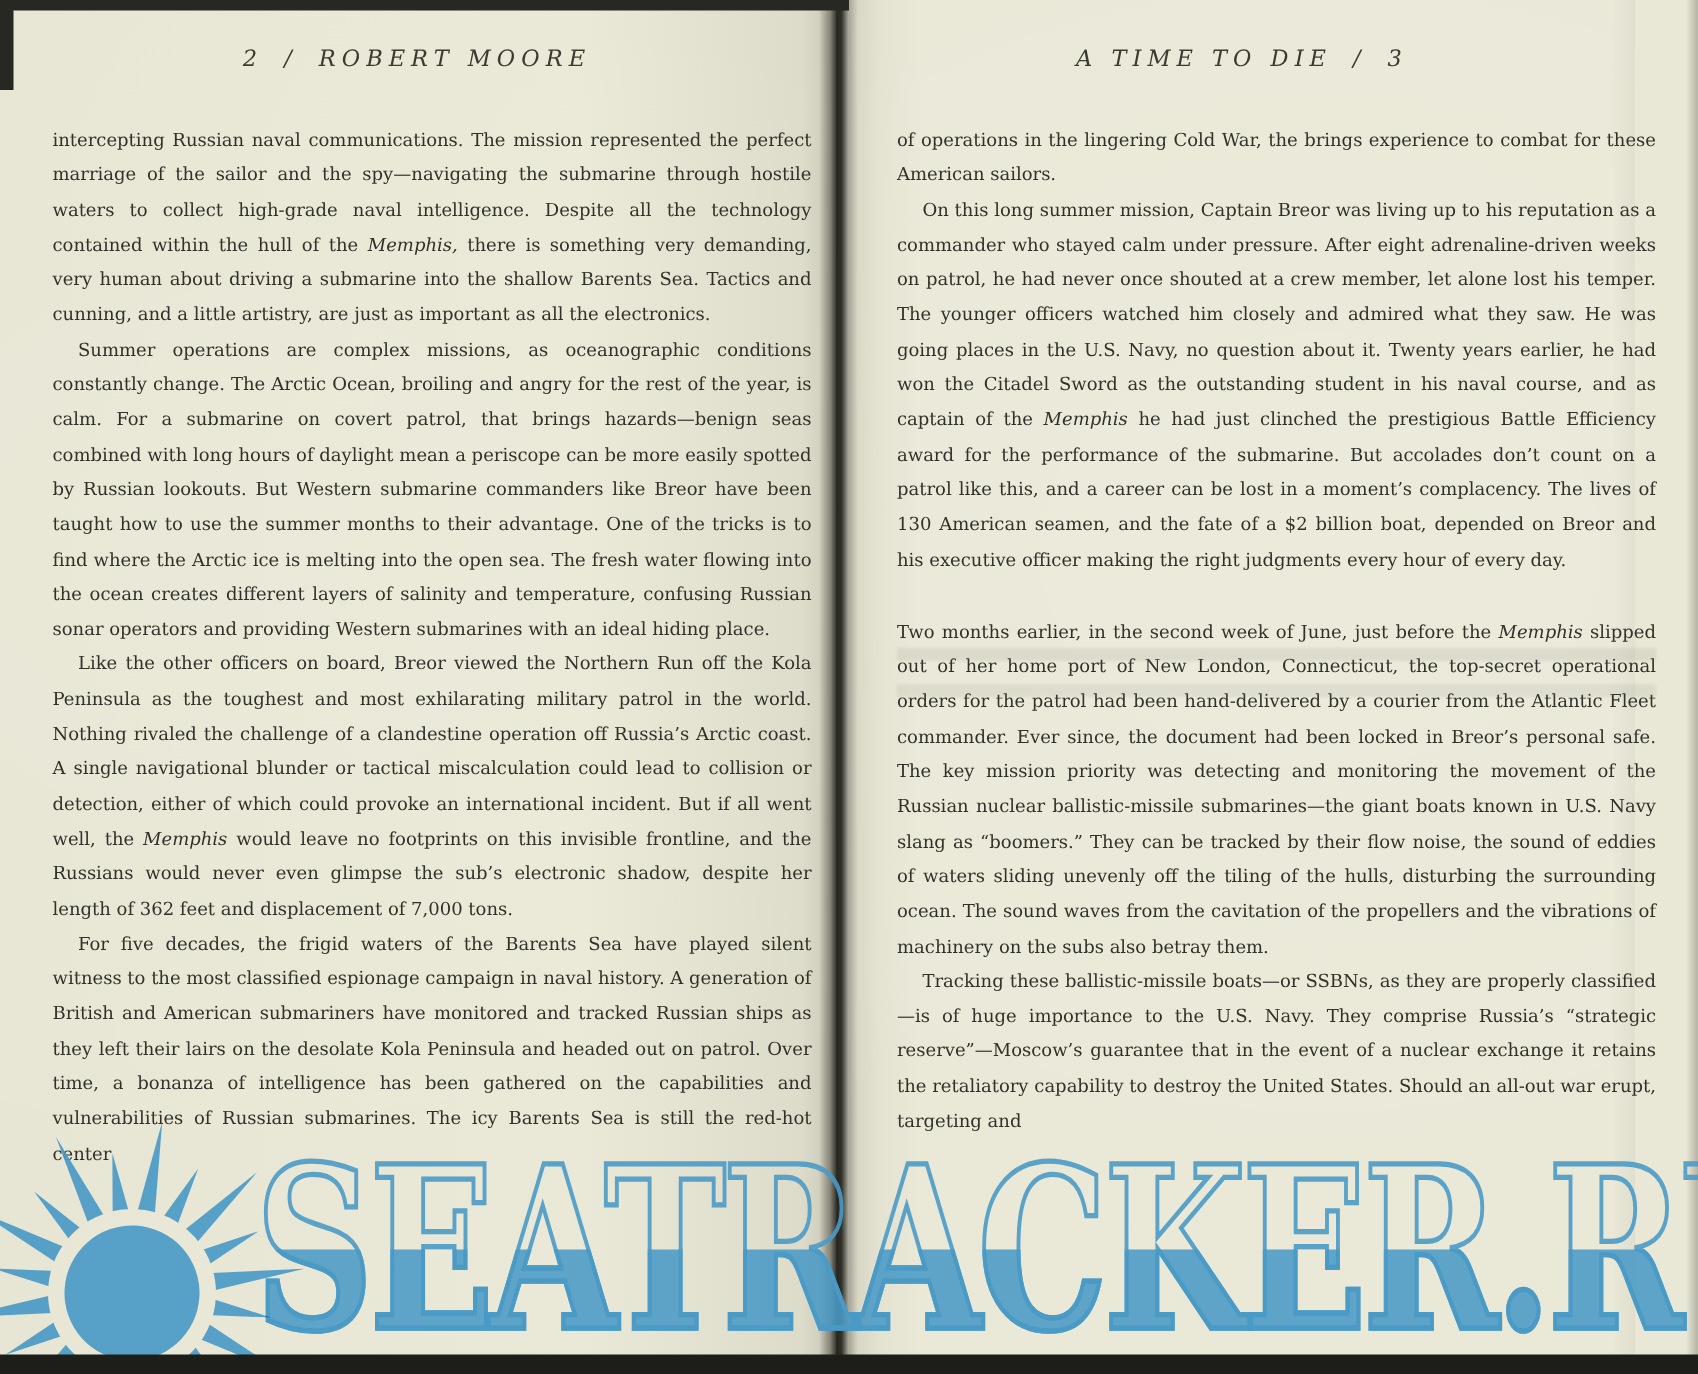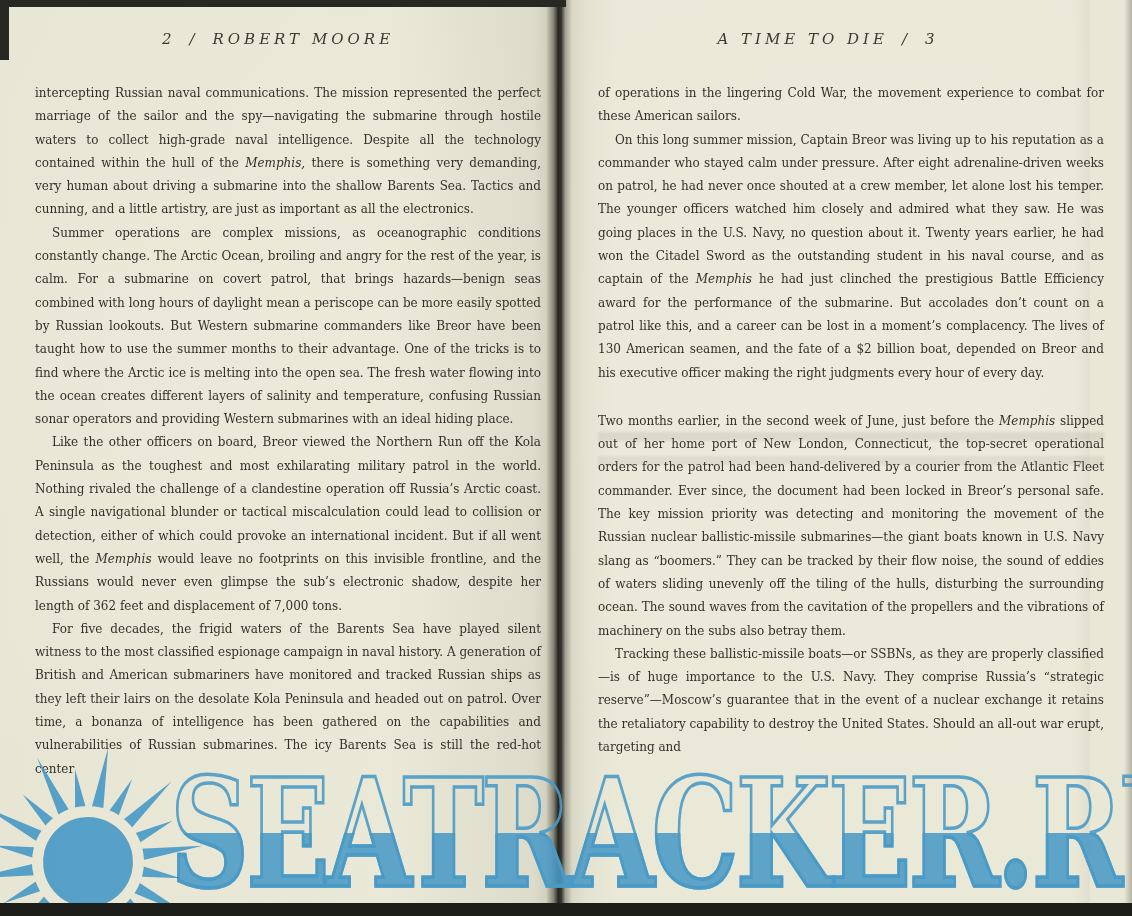--- a/index.html
+++ b/index.html
@@ -187,21 +187,21 @@
         <p class="indent">Like the other officers on board, Breor viewed the Northern Run off the Kola Peninsula as the toughest and most exhilarating military patrol in the world. Nothing rivaled the challenge of a clandestine operation off Russia’s Arctic coast. A single navigational blunder or tactical miscalculation could lead to collision or detection, either of which could provoke an international incident. But if all went well, the <em>Memphis</em> would leave no footprints on this invisible frontline, and the Russians would never even glimpse the sub’s electronic shadow, despite her length of 362 feet and displacement of 7,000 tons.</p>
         <p class="indent">For five decades, the frigid waters of the Barents Sea have played silent witness to the most classified espionage campaign in naval history. A generation of British and American submariners have monitored and tracked Russian ships as they left their lairs on the desolate Kola Peninsula and headed out on patrol. Over time, a bonanza of intelligence has been gathered on the capabilities and vulnerabilities of Russian submarines. The icy Barents Sea is still the red-hot center</p>
       </div>
   </div>
 
   <div class="page right-page">
     <div class="page-header">
       <span>A TIME TO DIE</span><span class="sep">/</span><span>3</span>
     </div>
     <div class="page-body">
-        <p class="">of operations in the lingering Cold War, the movement experience to combat for these American sailors.</p>
+        <p class="">of operations in the lingering Cold War, the brings experience to combat for these American sailors.</p>
         <p class="indent">On this long summer mission, Captain Breor was living up to his reputation as a commander who stayed calm under pressure. After eight adrenaline-driven weeks on patrol, he had never once shouted at a crew member, let alone lost his temper. The younger officers watched him closely and admired what they saw. He was going places in the U.S. Navy, no question about it. Twenty years earlier, he had won the Citadel Sword as the outstanding student in his naval course, and as captain of the <em>Memphis</em> he had just clinched the prestigious Battle Efficiency award for the performance of the submarine. But accolades don’t count on a patrol like this, and a career can be lost in a moment’s complacency. The lives of 130 American seamen, and the fate of a $2 billion boat, depended on Breor and his executive officer making the right judgments every hour of every day.</p>
         <p class=" space-before">Two months earlier, in the second week of June, just before the <em>Memphis</em> slipped out of her home port of New London, Connecticut, the top-secret operational orders for the patrol had been hand-delivered by a courier from the Atlantic Fleet commander. Ever since, the document had been locked in Breor’s personal safe. The key mission priority was detecting and monitoring the movement of the Russian nuclear ballistic-missile submarines—the giant boats known in U.S. Navy slang as “boomers.” They can be tracked by their flow noise, the sound of eddies of waters sliding unevenly off the tiling of the hulls, disturbing the surrounding ocean. The sound waves from the cavitation of the propellers and the vibrations of machinery on the subs also betray them.</p>
         <p class="indent">Tracking these ballistic-missile boats—or SSBNs, as they are properly classified—is of huge importance to the U.S. Navy. They comprise Russia’s “strategic reserve”—Moscow’s guarantee that in the event of a nuclear exchange it retains the retaliatory capability to destroy the United States. Should an all-out war erupt, targeting and</p>
       </div>
   </div>
 
   <div class="ghost-lines"></div>
 
   <div class="gutter"></div>
   <div class="top-edge"></div>

